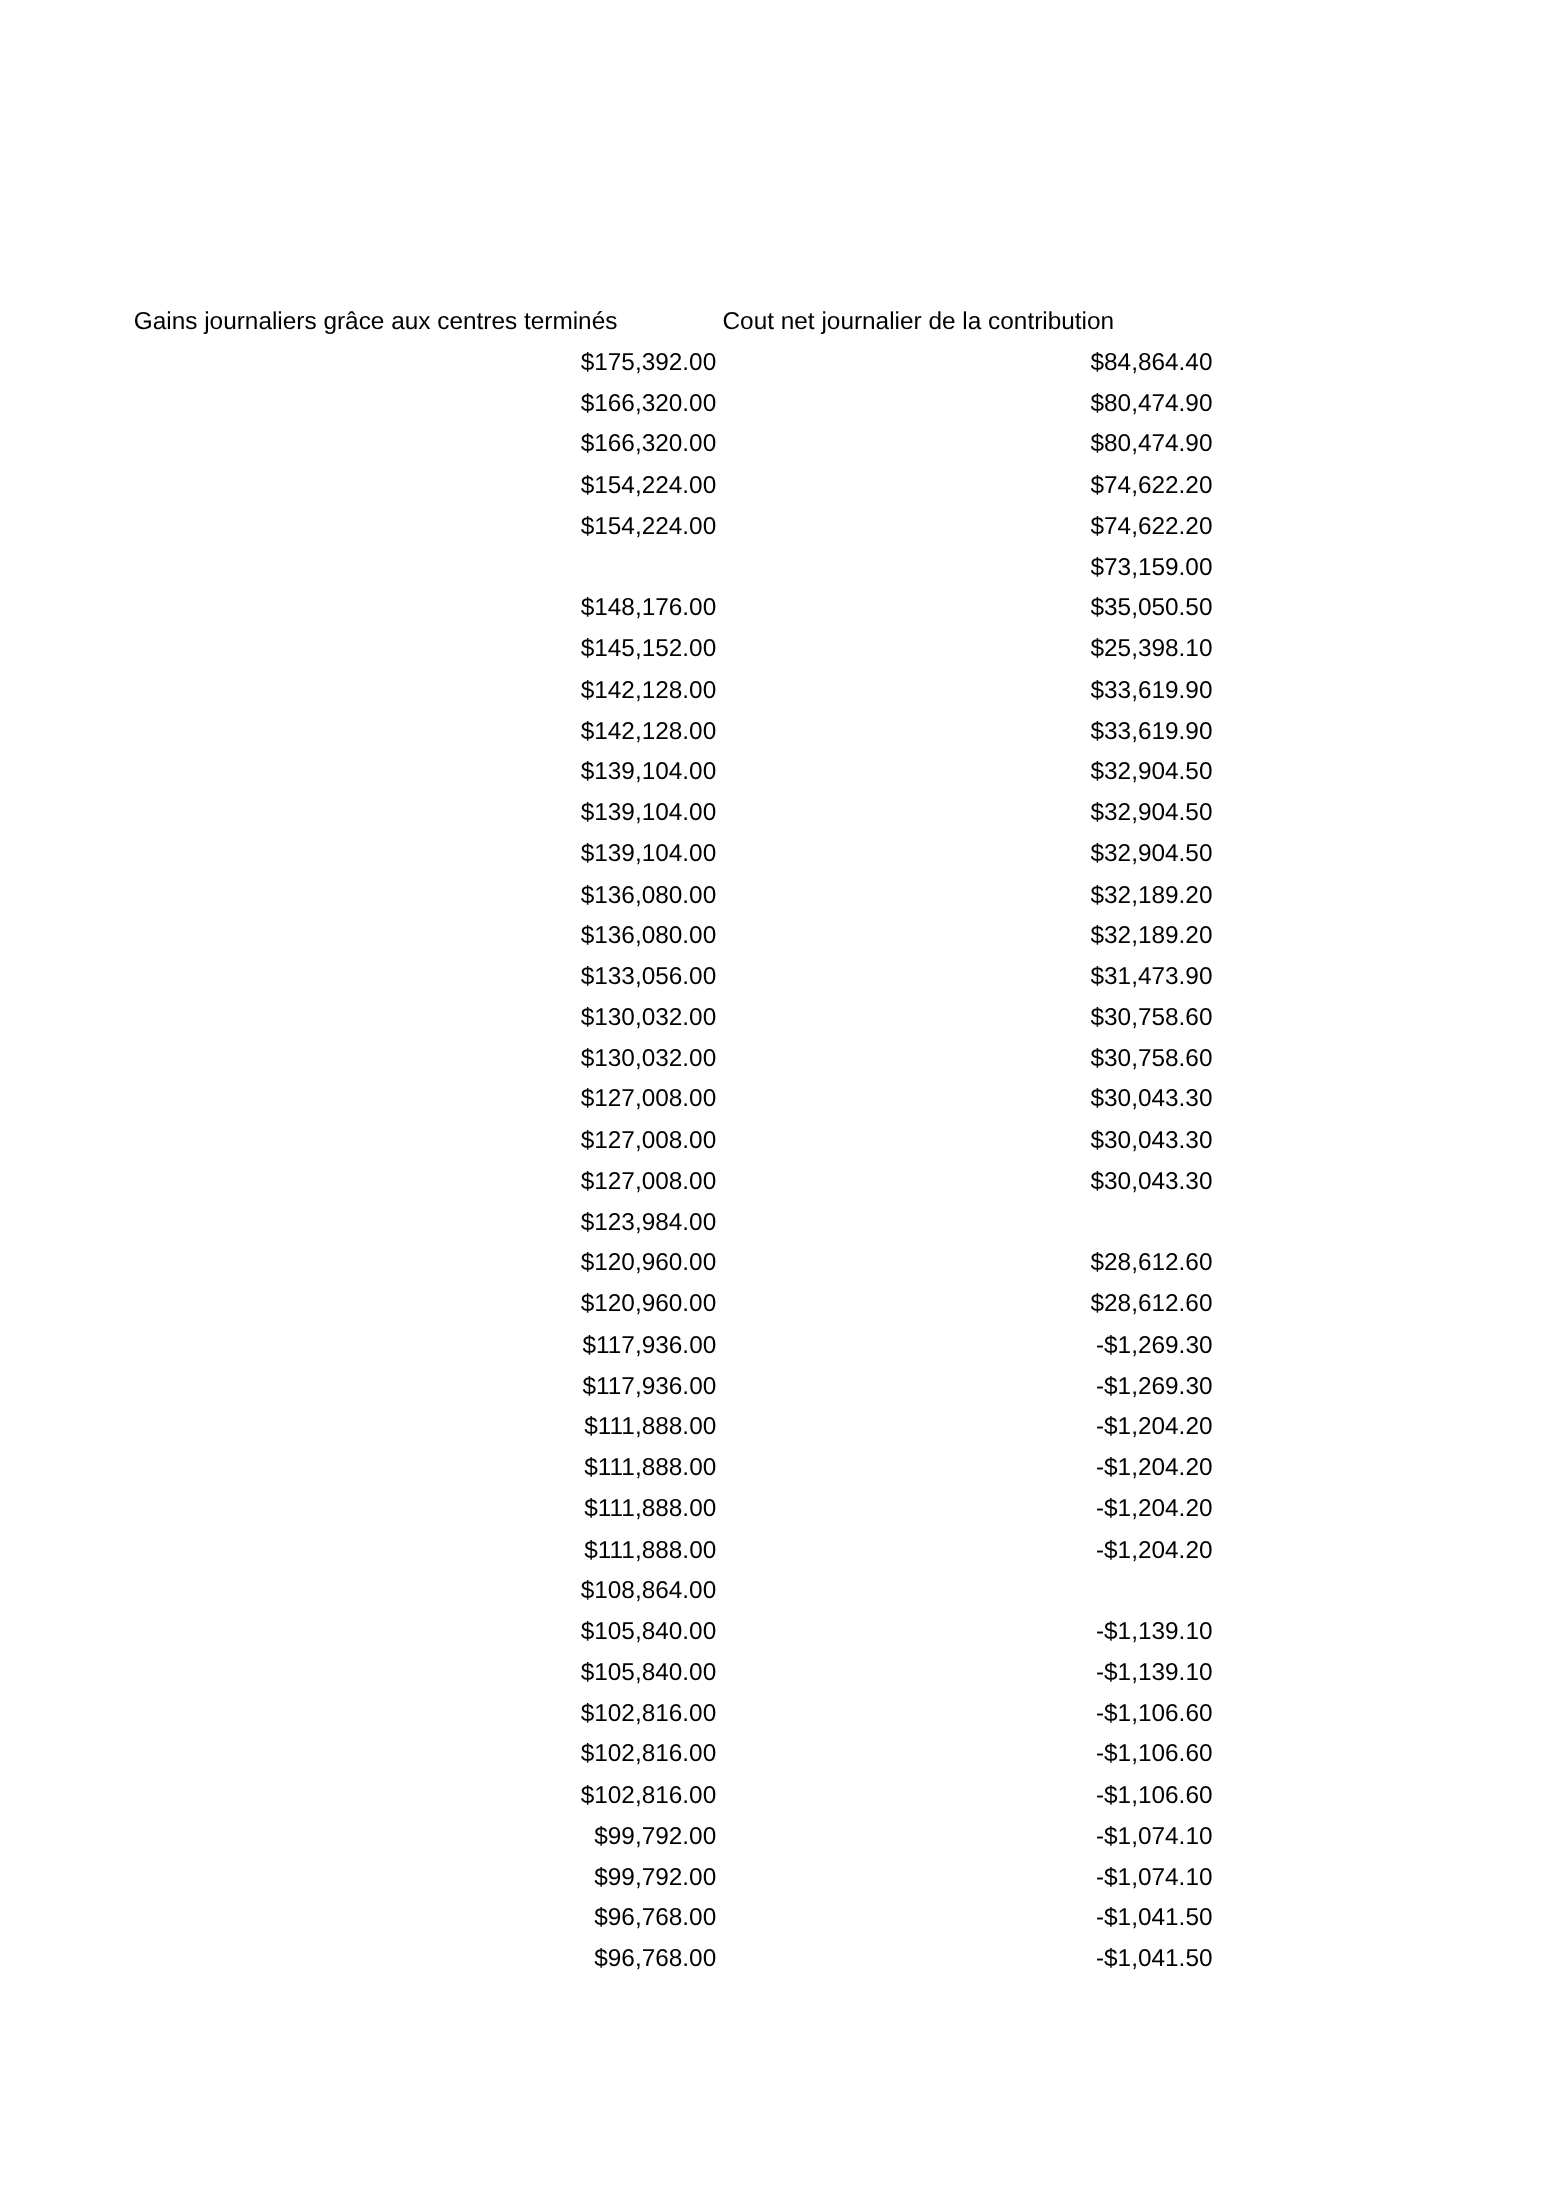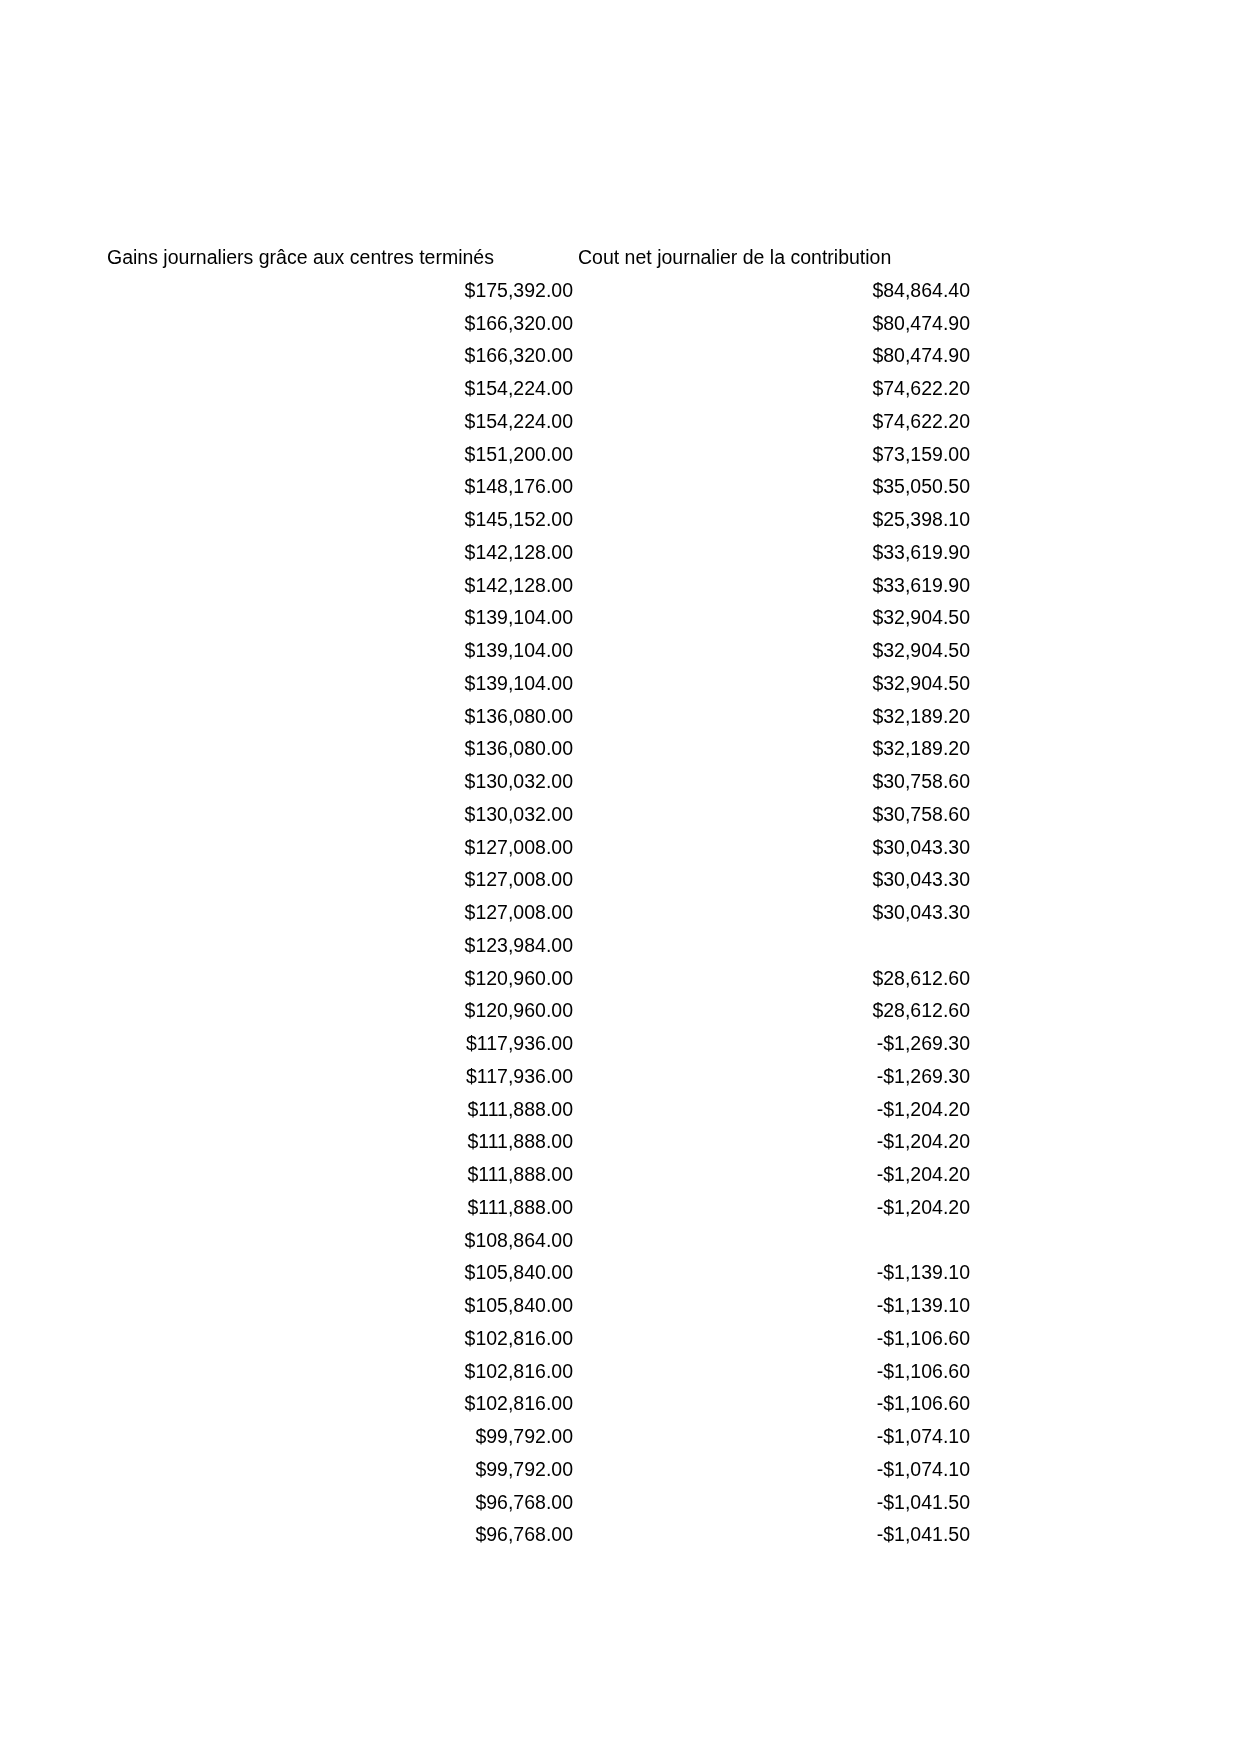--- a/index.html
+++ b/index.html
@@ -62,21 +62,20 @@
       </div>
       <div class="row">
         <div class="cell col-a num">$154,224.00</div>
         <div class="cell col-b num">$74,622.20</div>
       </div>
       <div class="row">
         <div class="cell col-a num">$154,224.00</div>
         <div class="cell col-b num">$74,622.20</div>
       </div>
       <div class="row">
-        <div class="cell col-a num">$151,200.00</div>
         <div class="cell col-b num">$73,159.00</div>
       </div>
       <div class="row">
         <div class="cell col-a num">$148,176.00</div>
         <div class="cell col-b num">$35,050.50</div>
       </div>
       <div class="row">
         <div class="cell col-a num">$145,152.00</div>
         <div class="cell col-b num">$25,398.10</div>
       </div>
@@ -100,20 +99,24 @@
         <div class="cell col-a num">$139,104.00</div>
         <div class="cell col-b num">$32,904.50</div>
       </div>
       <div class="row">
         <div class="cell col-a num">$136,080.00</div>
         <div class="cell col-b num">$32,189.20</div>
       </div>
       <div class="row">
         <div class="cell col-a num">$136,080.00</div>
         <div class="cell col-b num">$32,189.20</div>
+      </div>
+      <div class="row">
+        <div class="cell col-a num">$133,056.00</div>
+        <div class="cell col-b num">$31,473.90</div>
       </div>
       <div class="row">
         <div class="cell col-a num">$130,032.00</div>
         <div class="cell col-b num">$30,758.60</div>
       </div>
       <div class="row">
         <div class="cell col-a num">$130,032.00</div>
         <div class="cell col-b num">$30,758.60</div>
       </div>
       <div class="row">

